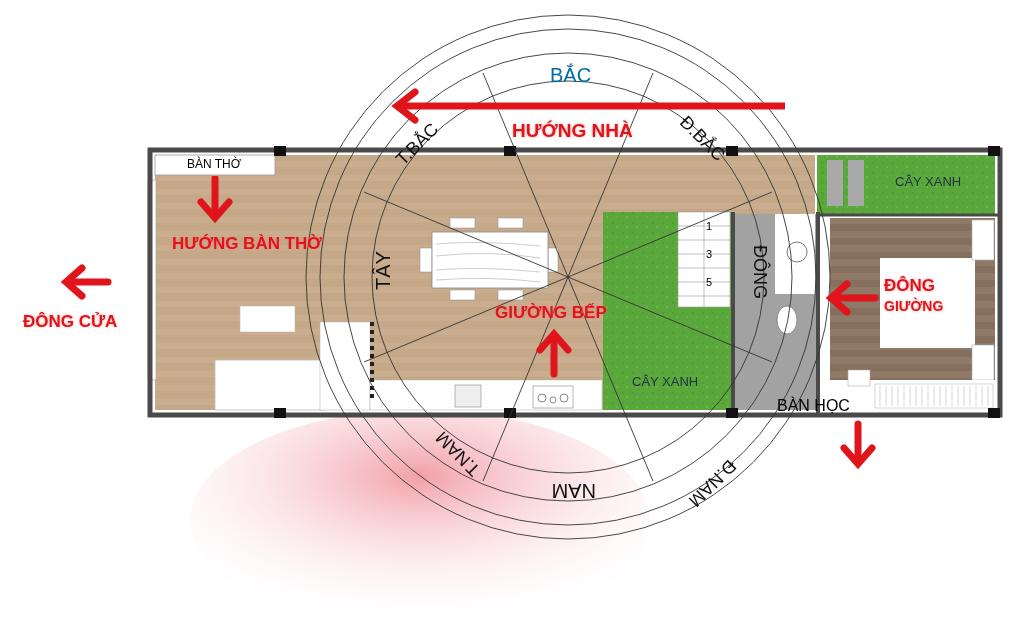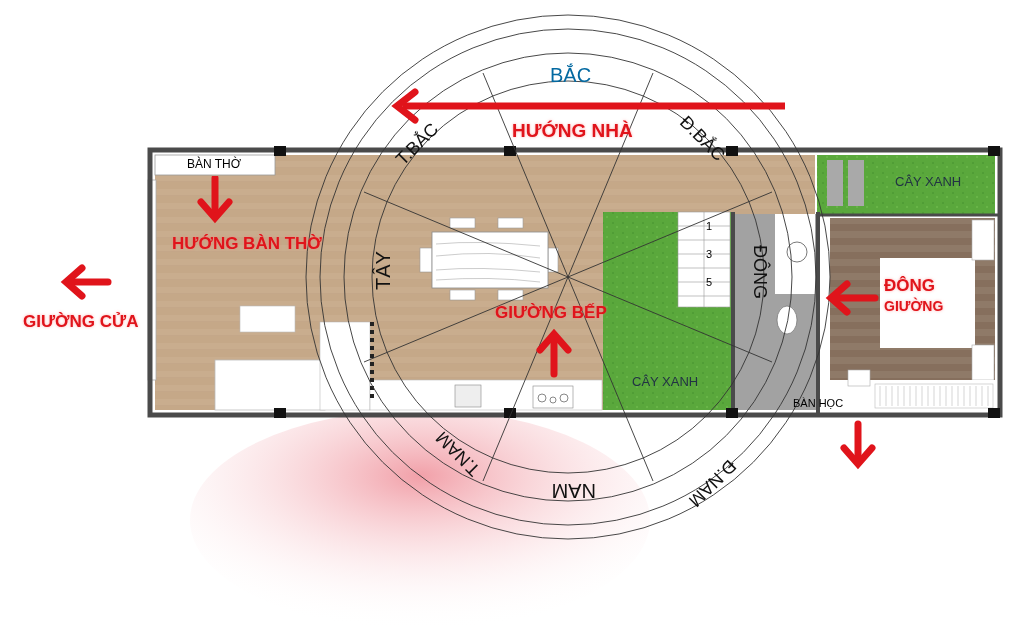--- a/index.html
+++ b/index.html
@@ -188,30 +188,30 @@
     <polyline points="24,6 8,20 24,34" fill="none" stroke="#e0141b" stroke-width="7" stroke-linecap="round"></polyline>
   </svg>
   <svg style="position:absolute;left:838px;top:420px" width="40" height="52">
     <line x1="20" y1="4" x2="20" y2="42" stroke="#e0141b" stroke-width="7" stroke-linecap="round"></line>
     <polyline points="6,28 20,44 34,28" fill="none" stroke="#e0141b" stroke-width="7" stroke-linecap="round"></polyline>
   </svg>
 
   
   <div class="lbl" style="left:172px;top:234px;font-size:17px;">HƯỚNG BÀN THỜ</div>
   <div class="lbl" style="left:512px;top:120px;font-size:19px;">HƯỚNG NHÀ</div>
-  <div class="lbl" style="left:23px;top:312px;font-size:17px;">GIƯỜNG CỬA</div>
+  <div class="lbl" style="left:23px;top:312px;font-size:17px;">ĐÔNG CỬA</div>
   <div class="lbl" style="left:495px;top:303px;font-size:17px;">GIƯỜNG BẾP</div>
   <div class="lbl" style="left:884px;top:276px;font-size:17px;">ĐÔNG</div>
   <div class="lbl" style="left:884px;top:298px;font-size:14px;text-align:center;">GIƯỜNG</div>
 
   
   <div class="room" style="left:187px;top:157px;font-size:12px;">BÀN THỜ</div>
   <div class="room" style="left:895px;top:174px;font-size:13px;color:#234;">CÂY XANH</div>
   <div class="room" style="left:632px;top:374px;font-size:13px;color:#234;">CÂY XANH</div>
-  <div class="room" style="left:793px;top:397px;font-size:11px;">BÀN HỌC</div>
+  <div class="room" style="left:777px;top:397px;font-size:16px;">BÀN HỌC</div>
   <div class="room" style="left:706px;top:220px;font-size:11px;">1</div>
   <div class="room" style="left:706px;top:248px;font-size:11px;">3</div>
   <div class="room" style="left:706px;top:276px;font-size:11px;">5</div>
 
   
   <div class="room" style="left:550px;top:64px;font-size:20px;color:#0369a1;">BẮC</div>
   <div class="room" style="left:690px;top:112px;font-size:18px;color:#111;transform:rotate(45deg);transform-origin:left top;">Đ.BẮC</div>
   <div class="room" style="left:770px;top:245px;font-size:18px;color:#111;transform:rotate(90deg);transform-origin:left top;">ĐÔNG</div>
   <div class="room" style="left:740px;top:470px;font-size:18px;color:#111;transform:rotate(135deg);transform-origin:left top;">Đ.NAM</div>
   <div class="room" style="left:596px;top:502px;font-size:20px;color:#111;transform:rotate(180deg);transform-origin:left top;">NAM</div>

